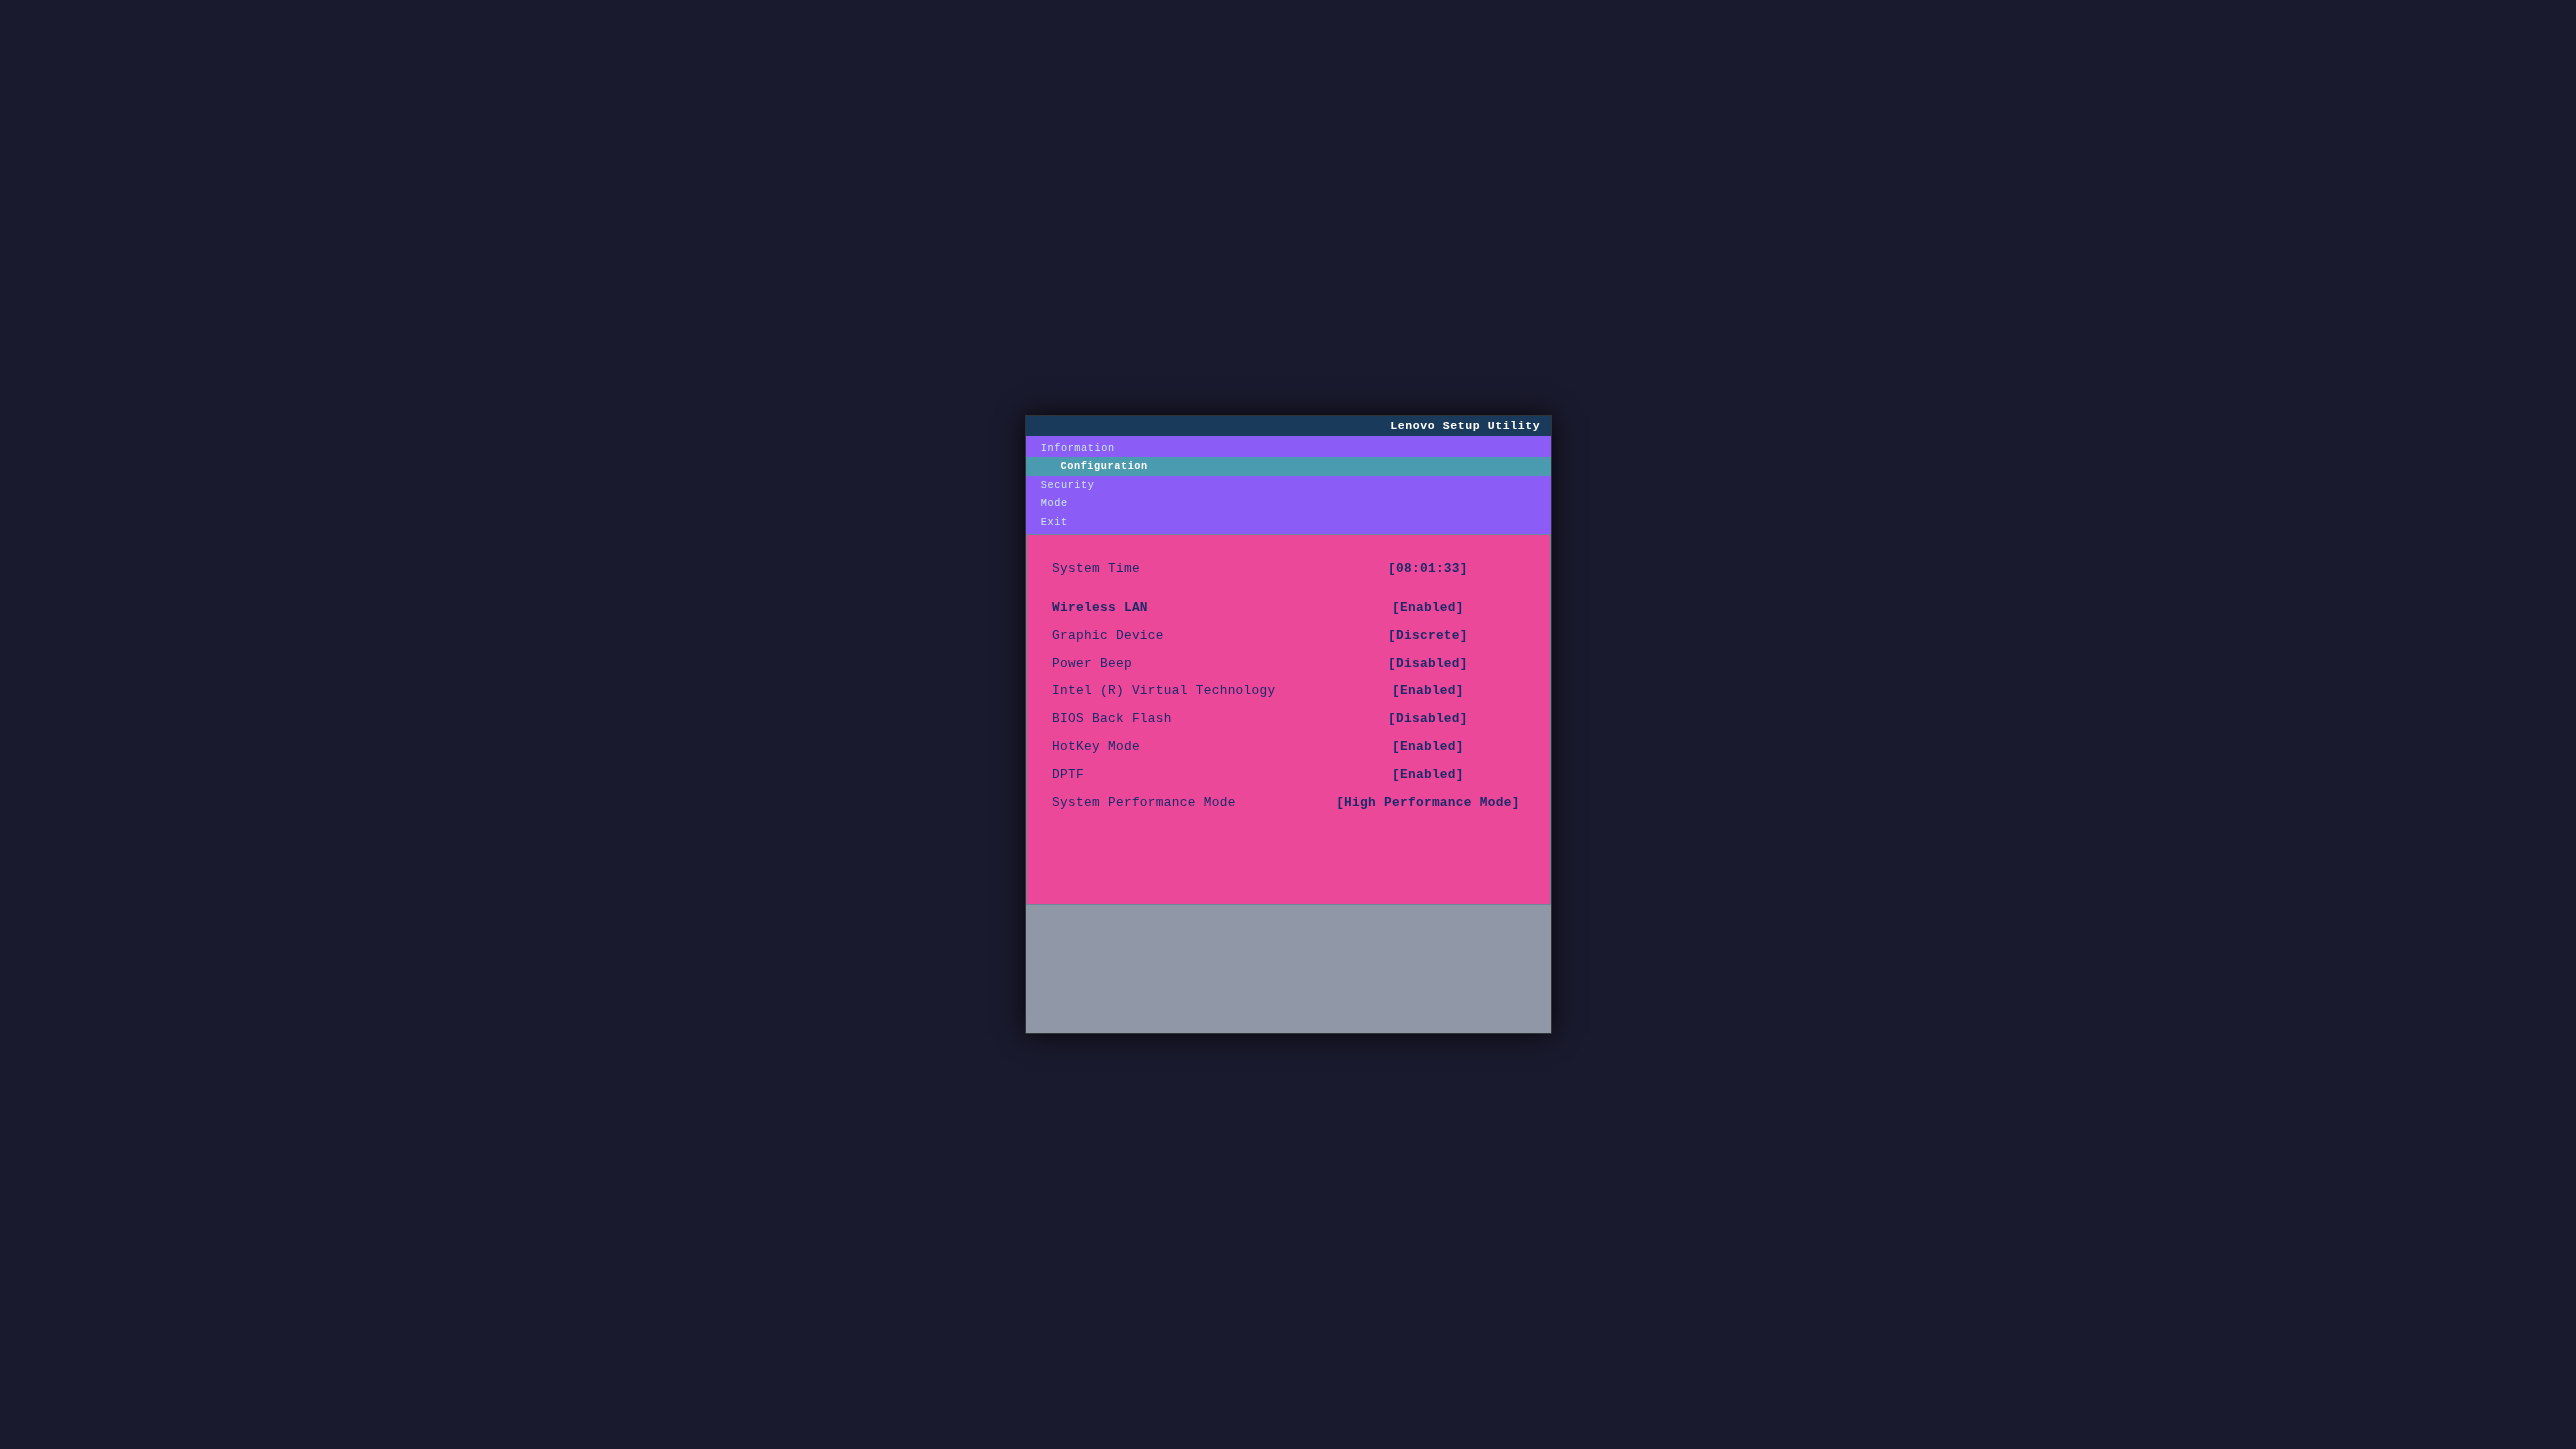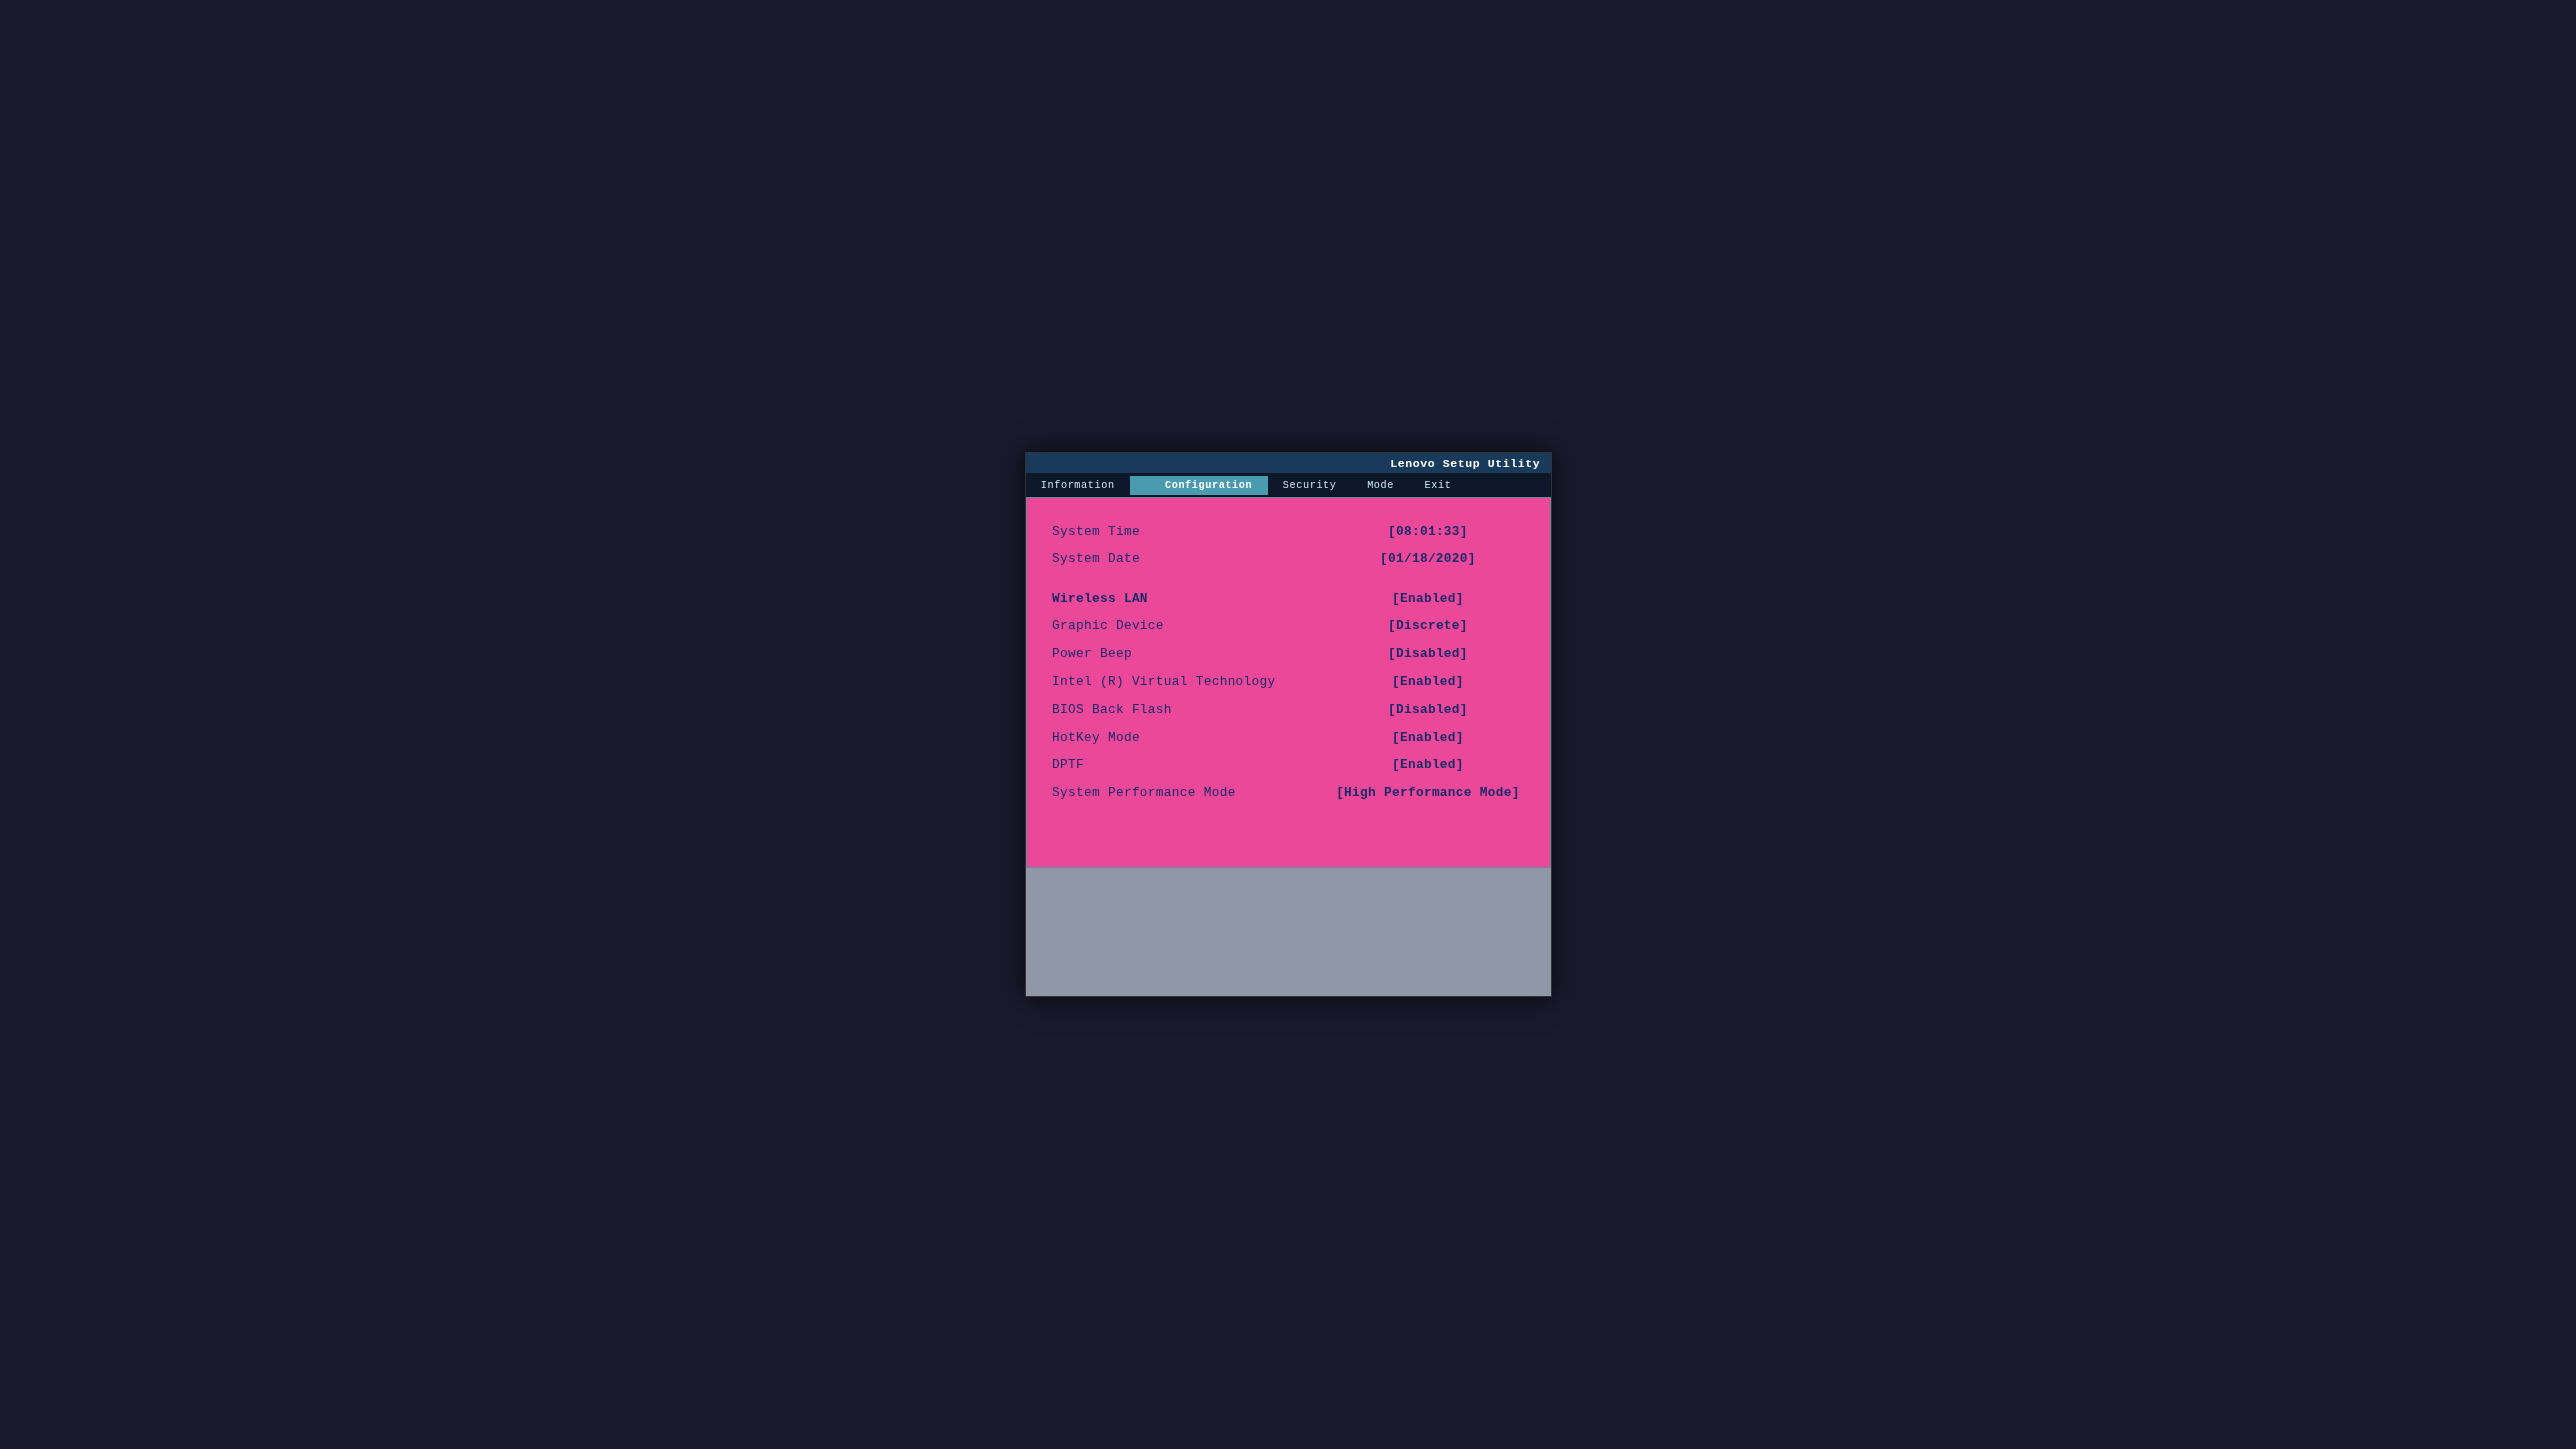--- a/index.html
+++ b/index.html
@@ -32,23 +32,24 @@
     }
 
     .title-bar-text {
       color: #ffffff;
       font-size: 11.5px;
       font-weight: bold;
       letter-spacing: 0.6px;
     }
 
     .menu-bar {
-      background-color: #0f172a;
+      background-color: #8b5cf6;
       display: flex;
       padding: 2.6px 0;
+      flex-direction: column;
     }
 
     .menu-item {
       padding: 3.8px 15.3px;
       color: #c8e8f0;
       font-size: 10.2px;
       letter-spacing: 0.6px;
       cursor: pointer;
       font-family: 'Courier New', Courier, monospace;
     }
@@ -126,24 +127,20 @@
   </div>
 
   <div class="content-area">
     <div class="settings-table">
 
       <div class="settings-row">
         <span class="setting-label">System Time</span>
         <span class="setting-value">[08:01:33]</span>
       </div>
 
-      <div class="settings-row">
-        <span class="setting-label">System Date</span>
-        <span class="setting-value">[01/18/2020]</span>
-      </div>
 
       <div class="divider"></div>
 
       <div class="settings-row">
         <span class="setting-label bold">Wireless LAN</span>
         <span class="setting-value">[Enabled]</span>
       </div>
 
       <div class="settings-row">
         <span class="setting-label">Graphic Device</span>

